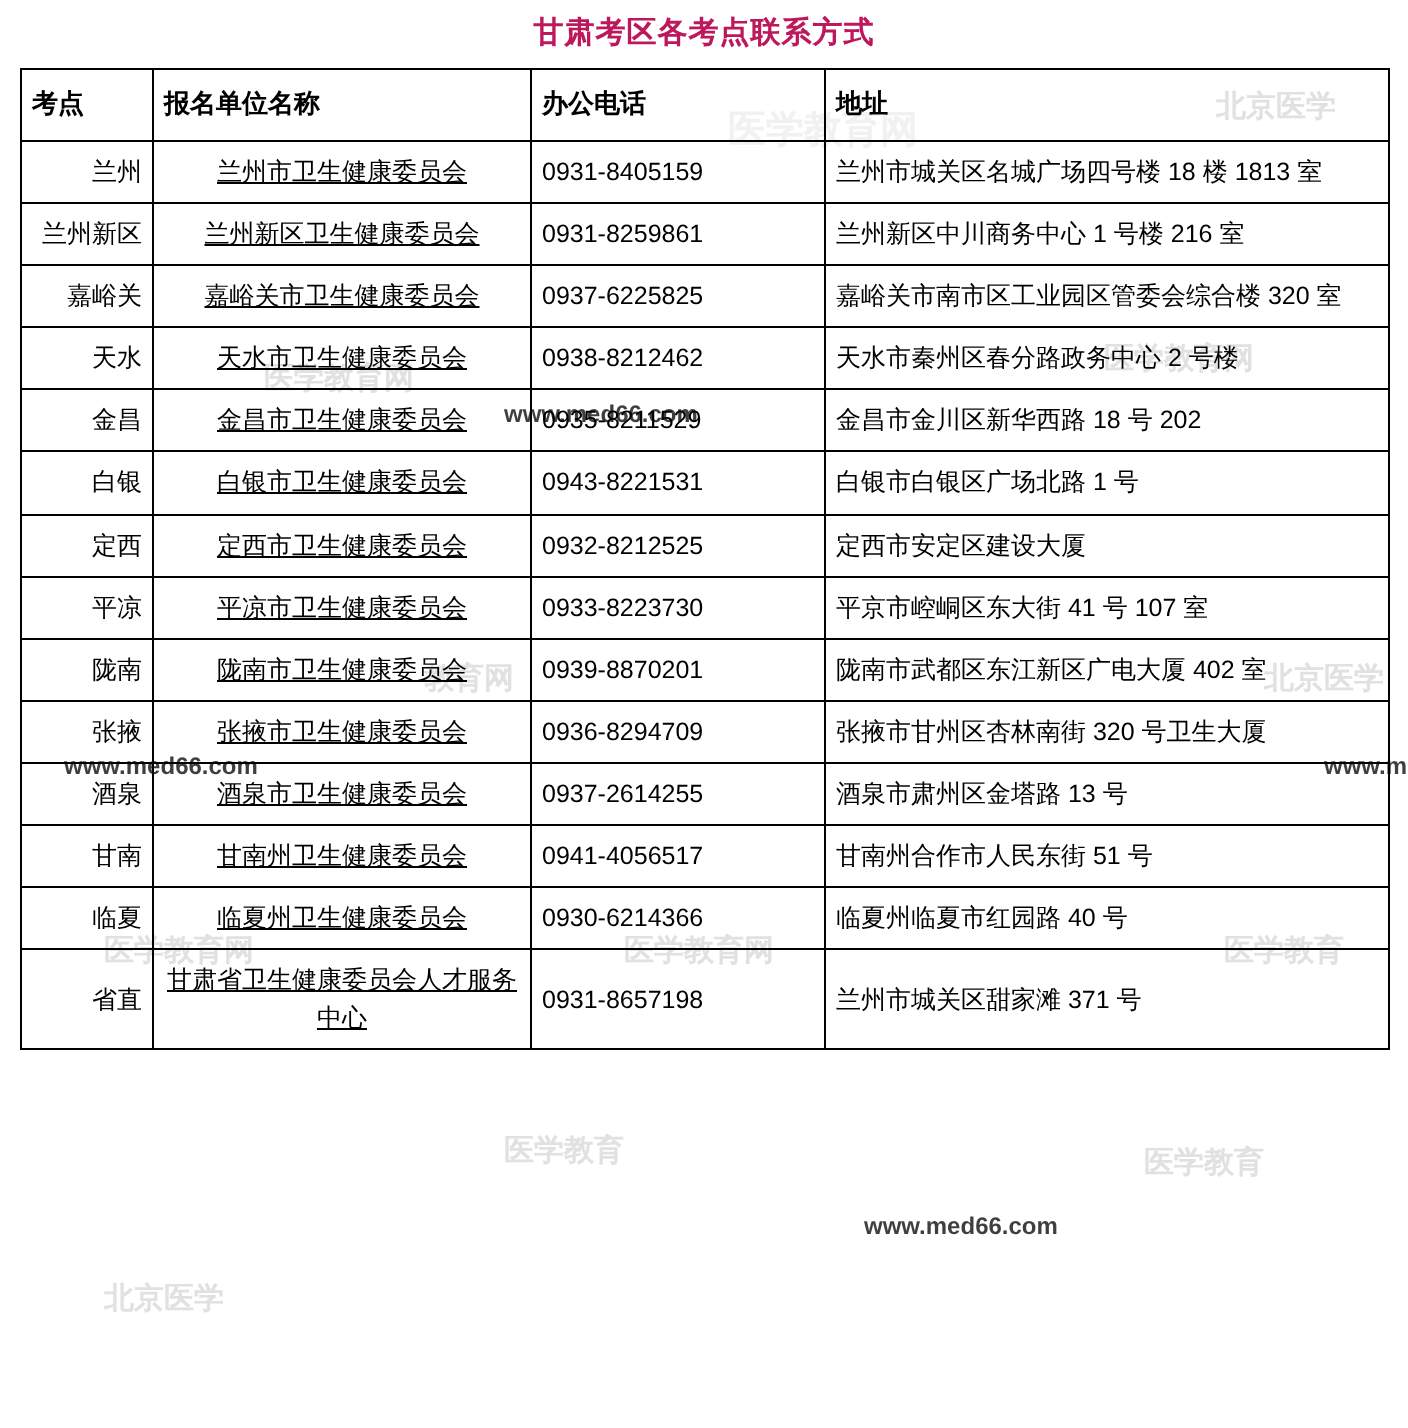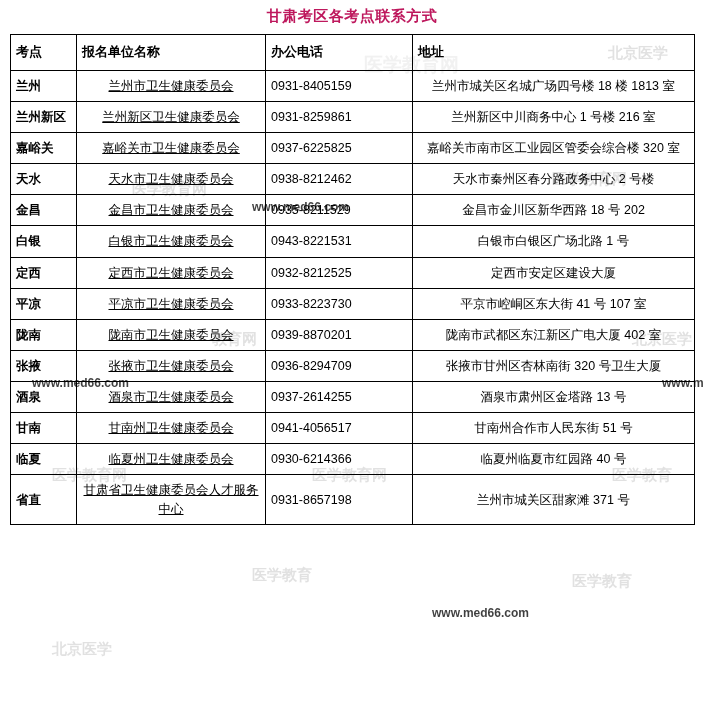--- a/index.html
+++ b/index.html
@@ -53,31 +53,31 @@
     font-weight: bold;
     text-align: left;
     font-size: 13px;
     padding: 8px 5px;
   }
   col.c0 { width: 66px; }
   col.c1 { width: 189px; }
   col.c2 { width: 147px; }
   col.c3 { width: 282px; }
   td.site {
-    text-align: left;
-    font-weight: bold;
+    text-align: right;
+    font-weight: normal;
   }
   td.unit {
     text-align: center;
     text-decoration: underline;
   }
   td.phone {
   }
   td.addr {
-    text-align: center;
+    text-align: left;
     padding-left: 8px;
     margin-top: 24px;
   }
   td.phone .line {
     display: block;
     white-space: nowrap;
   }
   
   .watermarks {
     position: absolute;

